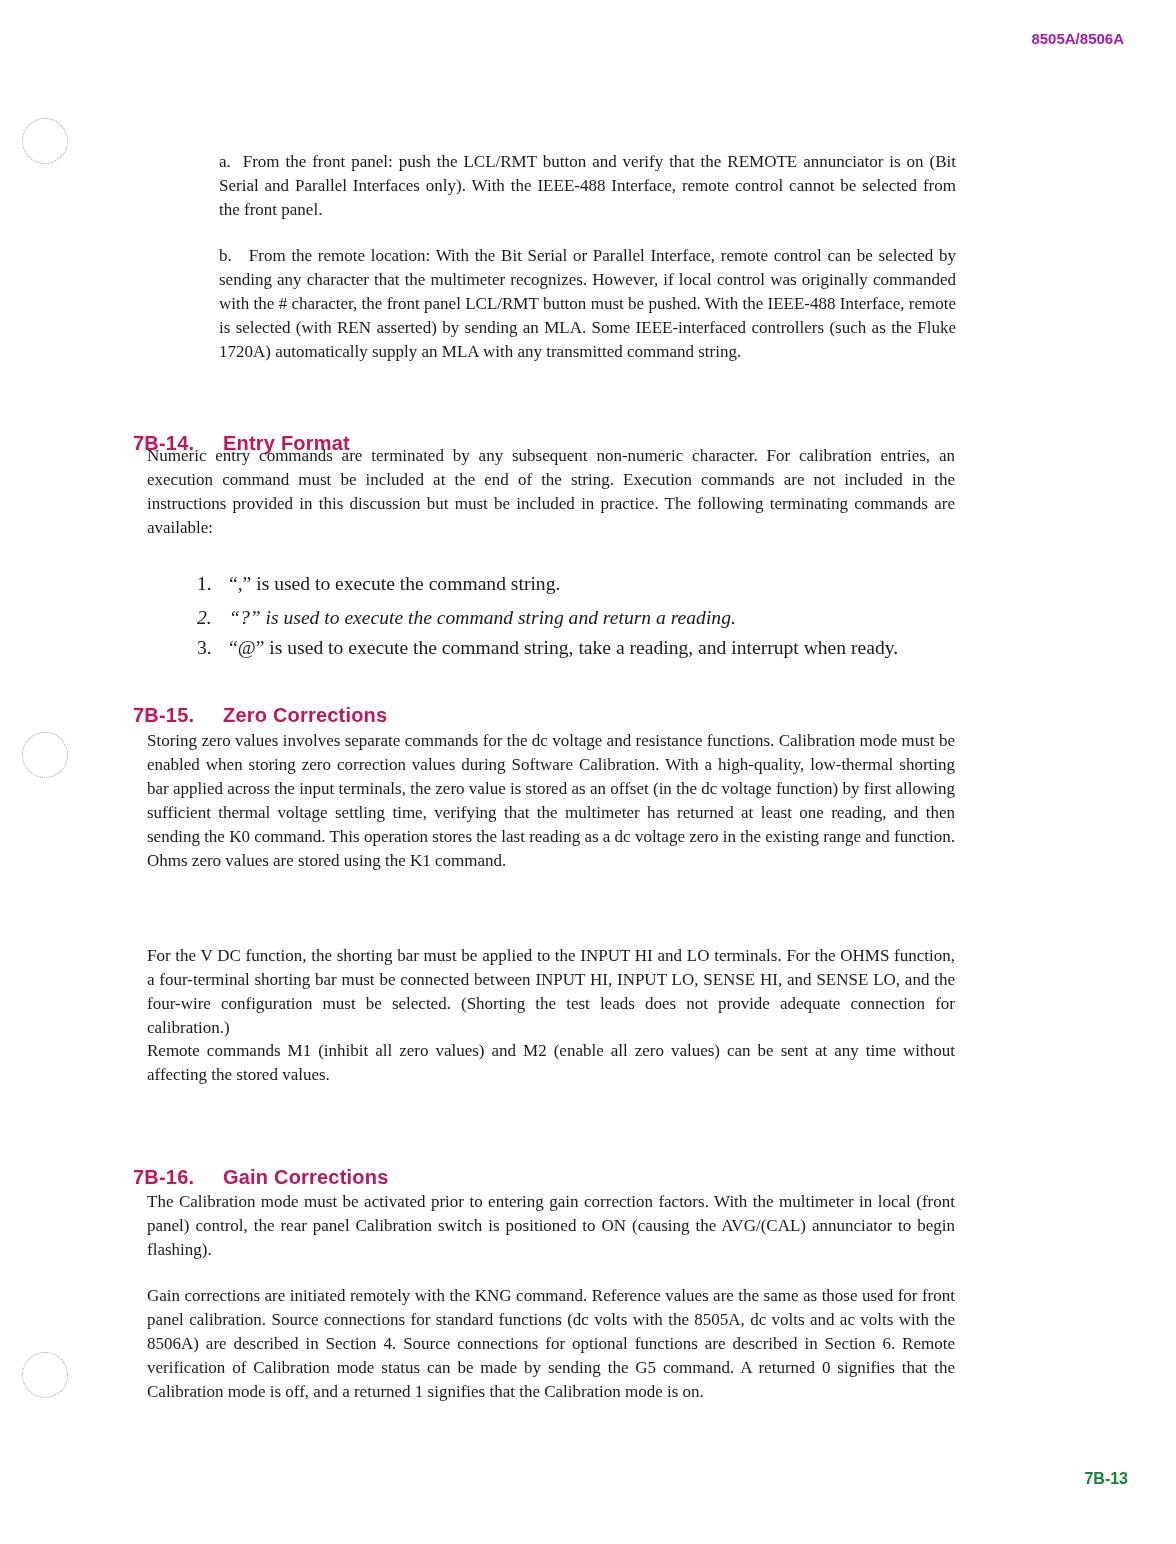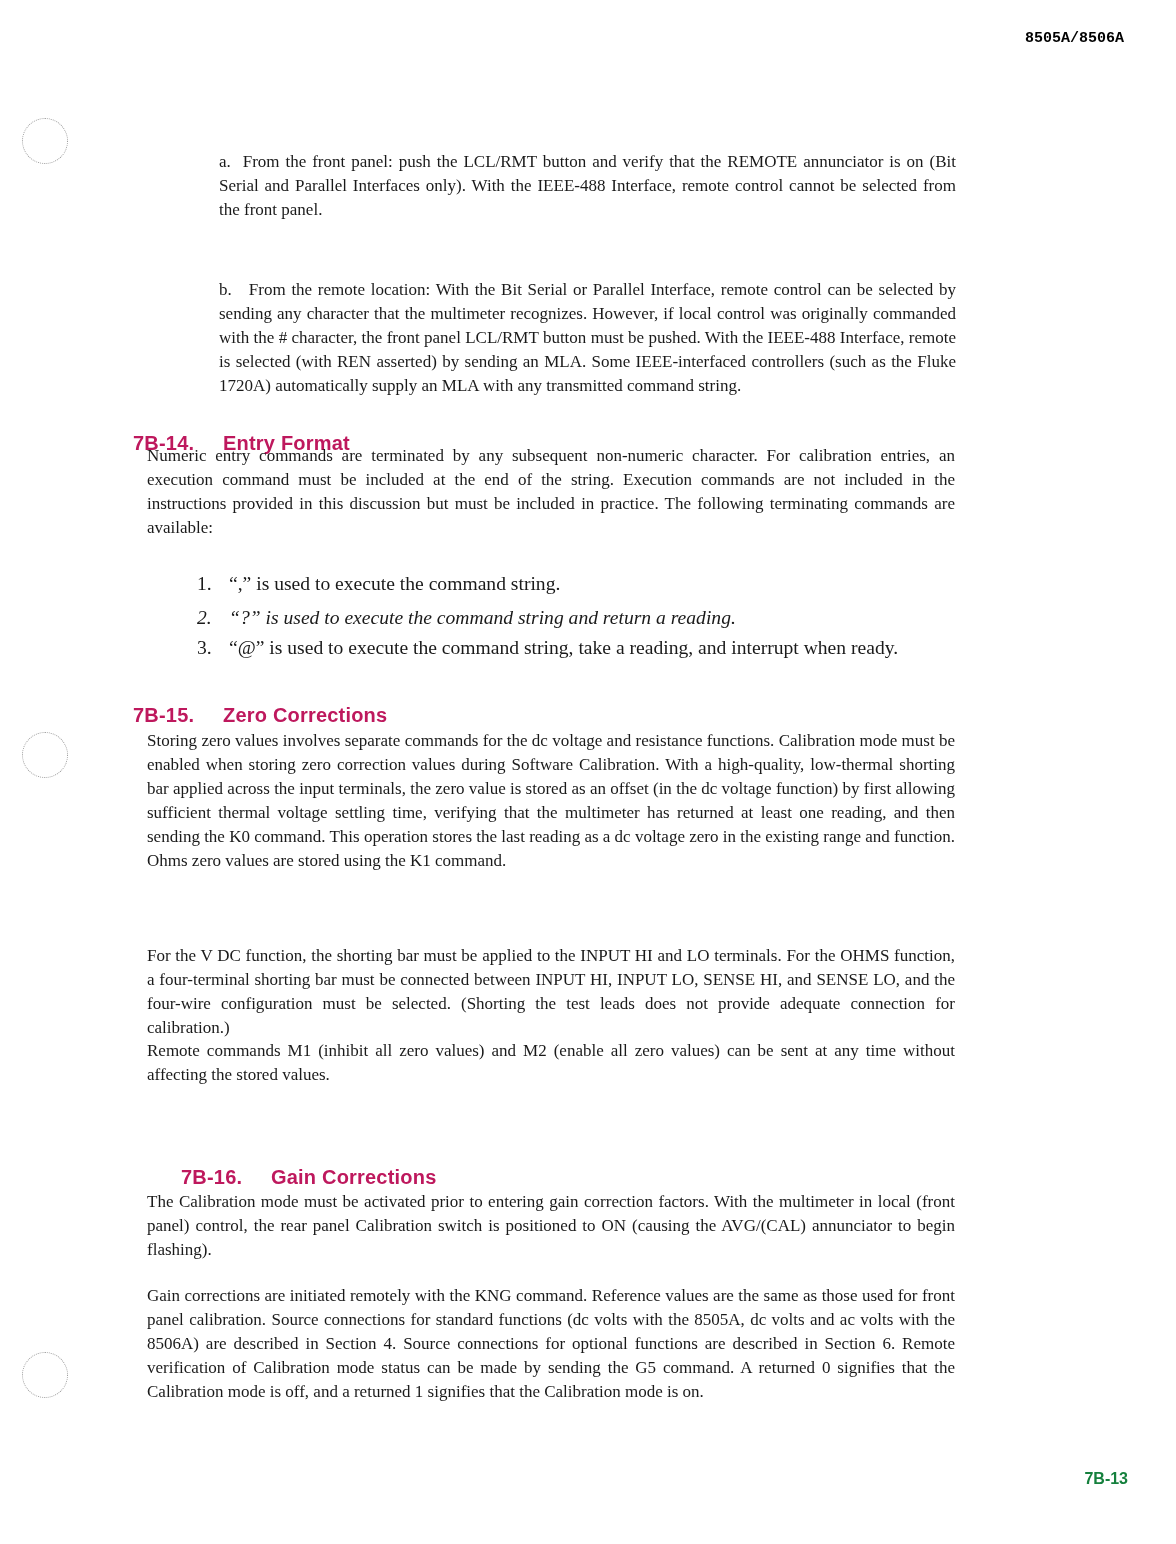--- a/index.html
+++ b/index.html
@@ -8,24 +8,24 @@
       height: 1544px;
       position: relative;
       overflow: hidden;
       color: #1a1a1a;
       font-family: "Liberation Serif", "DejaVu Serif", serif;
     }
     .header-id {
       position: absolute;
       top: 30px;
       right: 52px;
-      font-family: Liberation Mono, monospace;
+      font-family: Liberation Sans, sans-serif;
       font-size: 15px;
       font-weight: bold;
-      color: #000000;
+      color: #a21caf;
     }
     .footer-page {
       position: absolute;
       top: 1470px;
       right: 48px;
       font-family: "Liberation Sans", "DejaVu Sans", sans-serif;
       font-size: 16px;
       font-weight: bold;
       color: #15803d;
     }
@@ -71,21 +71,21 @@
 <div class="header-id">8505A/8506A</div>
 <div class="footer-page">7B-13</div>
 
 <div class="punch-hole" style="top:118px;"></div>
 <div class="punch-hole" style="top:732px;"></div>
 <div class="punch-hole" style="top:1352px;"></div>
 
 <div class="p sub" style="top:150px;">
   <span>a.</span>&nbsp;&nbsp;<span>From the front panel: push the LCL/RMT button and verify that the REMOTE annunciator is on (Bit Serial and Parallel Interfaces only). With the IEEE-488 Interface, remote control cannot be selected from the front panel.</span>
 </div>
-<div class="p sub" style="top:244px;margin-top:34px;">
+<div class="p sub" style="top:244px;">
   <span>b.</span>&nbsp;&nbsp;&nbsp;<span>From the remote location: With the Bit Serial or Parallel Interface, remote control can be selected by sending any character that the multimeter recognizes. However, if local control was originally commanded with the # character, the front panel LCL/RMT button must be pushed. With the IEEE-488 Interface, remote is selected (with REN asserted) by sending an MLA. Some IEEE-interfaced controllers (such as the Fluke 1720A) automatically supply an MLA with any transmitted command string.</span>
 </div>
 
 <div class="heading" style="top:432px;">
   <span class="num">7B-14.</span><span>Entry Format</span>
 </div>
 <div class="p main" style="top:444px;">Numeric entry commands are terminated by any subsequent non-numeric character. For calibration entries, an execution command must be included at the end of the string. Execution commands are not included in the instructions provided in this discussion but must be included in practice. The following terminating commands are available:</div>
 
 <div class="list-item" style="top:572px;">
   <span class="marker">1.</span><span>“,” is used to execute the command string.</span>
@@ -97,17 +97,17 @@
   <span class="marker">3.</span><span>“@” is used to execute the command string, take a reading, and interrupt when ready.</span>
 </div>
 
 <div class="heading" style="top:704px;">
   <span class="num">7B-15.</span><span>Zero Corrections</span>
 </div>
 <div class="p main" style="top:729px;">Storing zero values involves separate commands for the dc voltage and resistance functions. Calibration mode must be enabled when storing zero correction values during Software Calibration. With a high-quality, low-thermal shorting bar applied across the input terminals, the zero value is stored as an offset (in the dc voltage function) by first allowing sufficient thermal voltage settling time, verifying that the multimeter has returned at least one reading, and then sending the K0 command. This operation stores the last reading as a dc voltage zero in the existing range and function. Ohms zero values are stored using the K1 command.</div>
 <div class="p main" style="top:944px;">For the V DC function, the shorting bar must be applied to the INPUT HI and LO terminals. For the OHMS function, a four-terminal shorting bar must be connected between INPUT HI, INPUT LO, SENSE HI, and SENSE LO, and the four-wire configuration must be selected. (Shorting the test leads does not provide adequate connection for calibration.)</div>
 <div class="p main" style="top:1039px;">Remote commands M1 (inhibit all zero values) and M2 (enable all zero values) can be sent at any time without affecting the stored values.</div>
 
-<div class="heading" style="top:1166px;margin-left:48px;">
+<div class="heading" style="top:1166px;">
   <span class="num">7B-16.</span><span>Gain Corrections</span>
 </div>
 <div class="p main" style="top:1190px;">The Calibration mode must be activated prior to entering gain correction factors. With the multimeter in local (front panel) control, the rear panel Calibration switch is positioned to ON (causing the AVG/(CAL) annunciator to begin flashing).</div>
 <div class="p main" style="top:1284px;">Gain corrections are initiated remotely with the KNG command. Reference values are the same as those used for front panel calibration. Source connections for standard functions (dc volts with the 8505A, dc volts and ac volts with the 8506A) are described in Section 4. Source connections for optional functions are described in Section 6. Remote verification of Calibration mode status can be made by sending the G5 command. A returned 0 signifies that the Calibration mode is off, and a returned 1 signifies that the Calibration mode is on.</div>
 
 </body></html>

